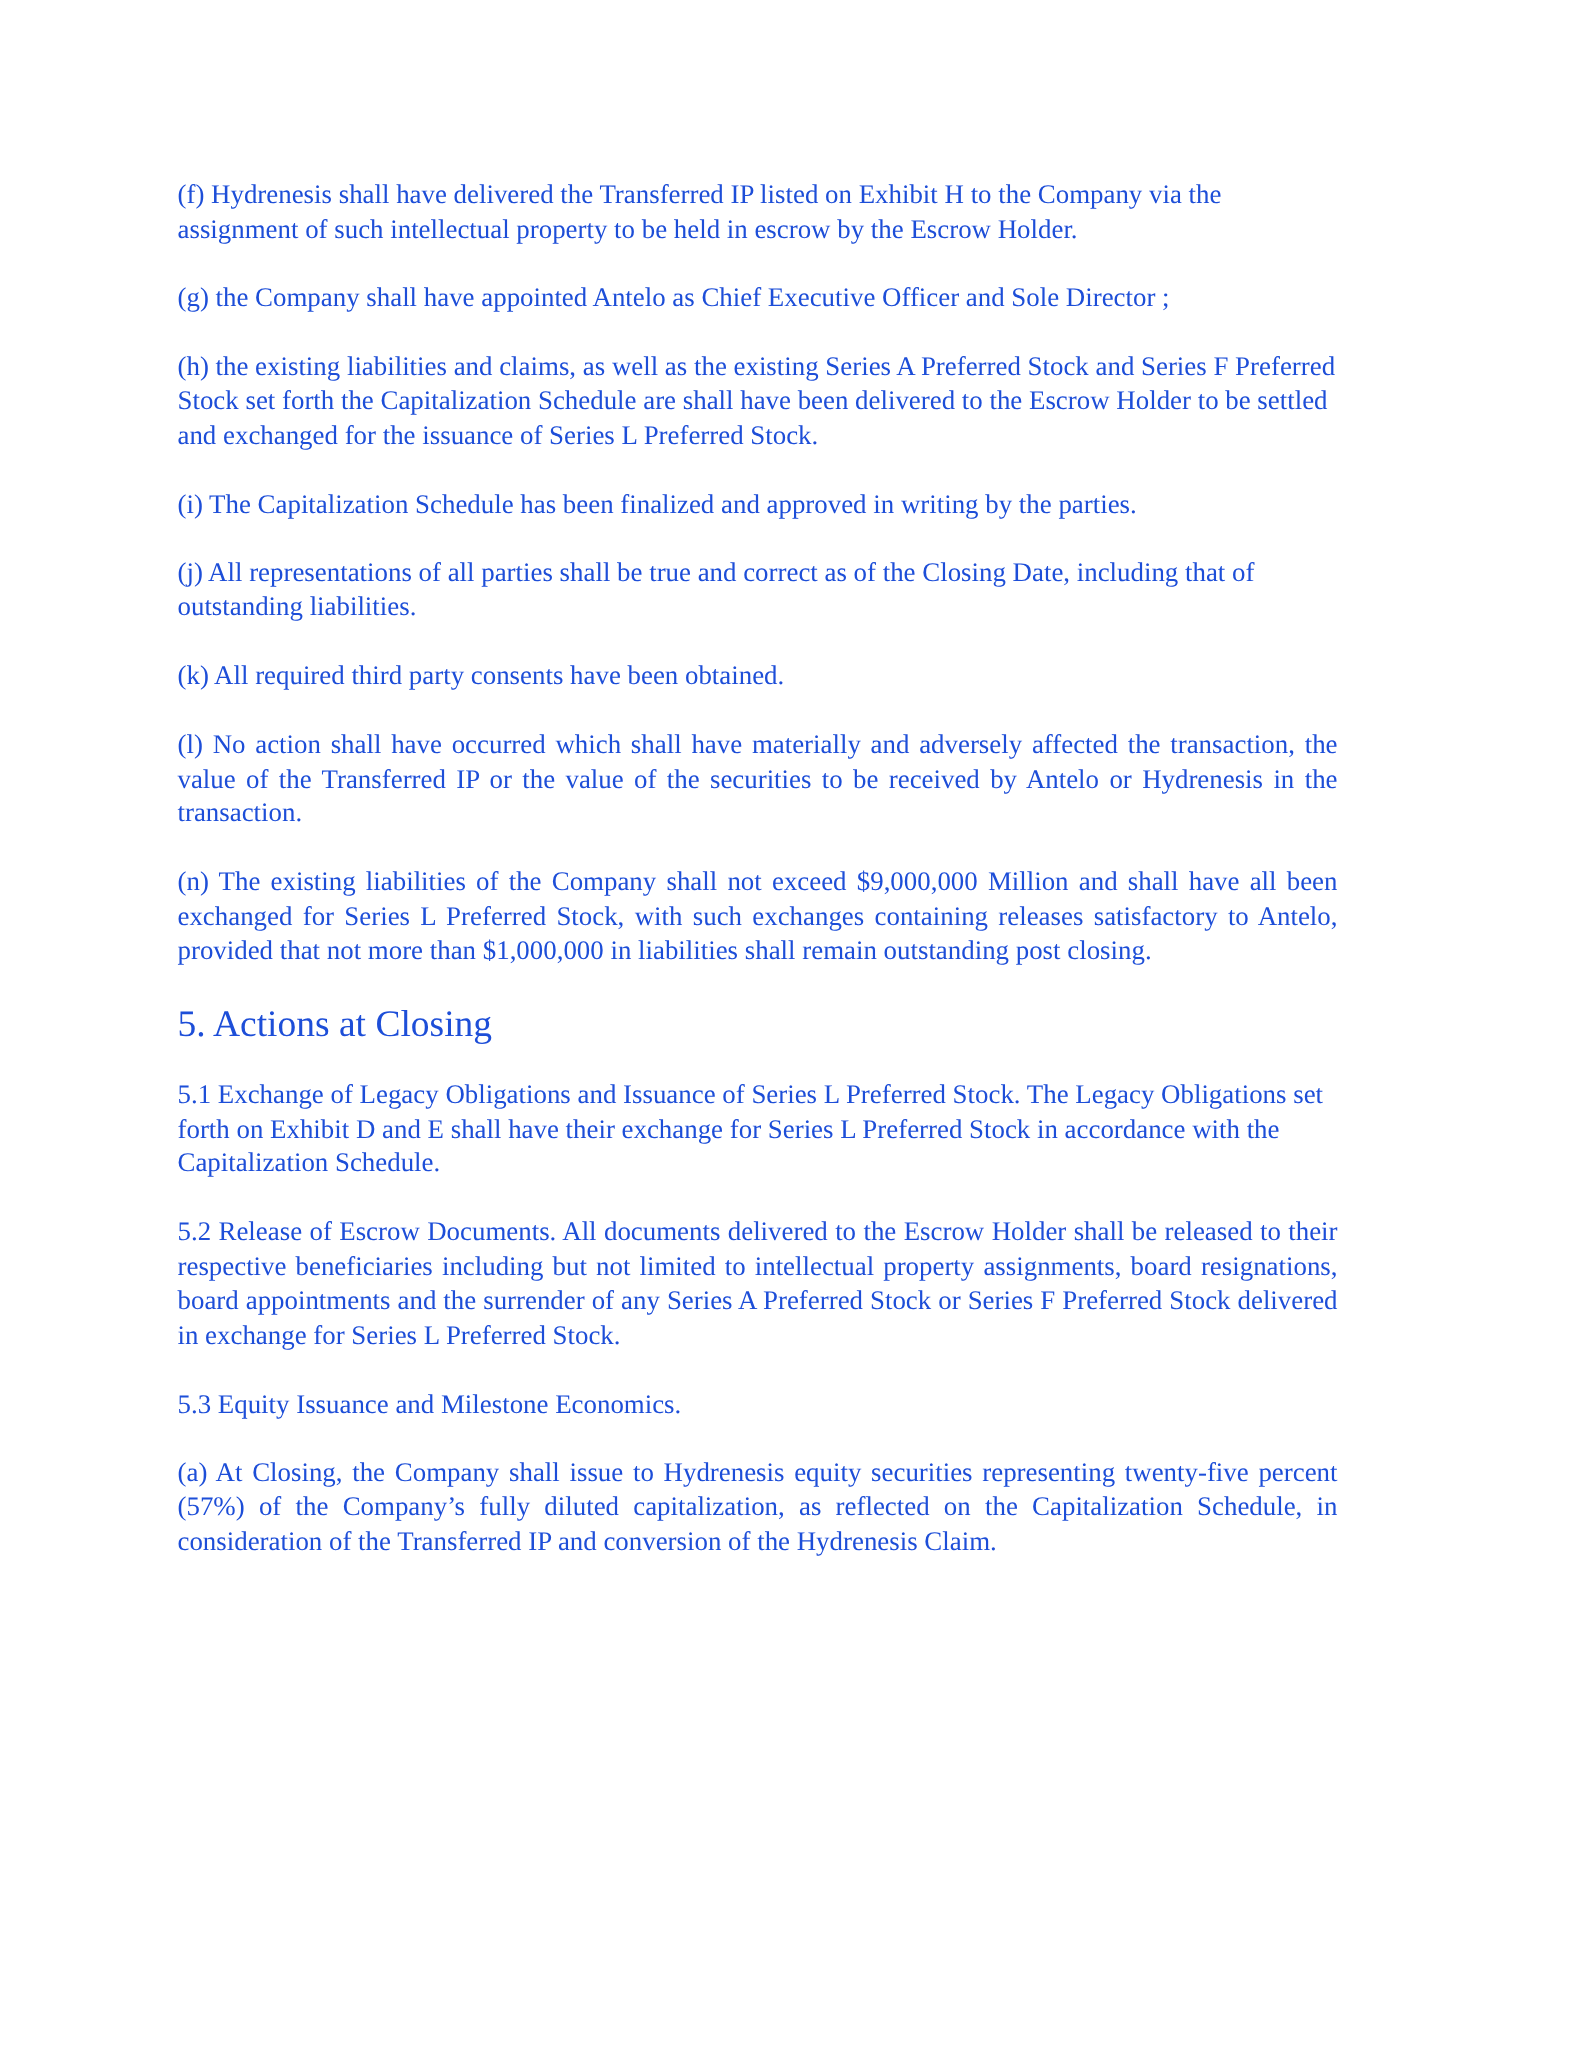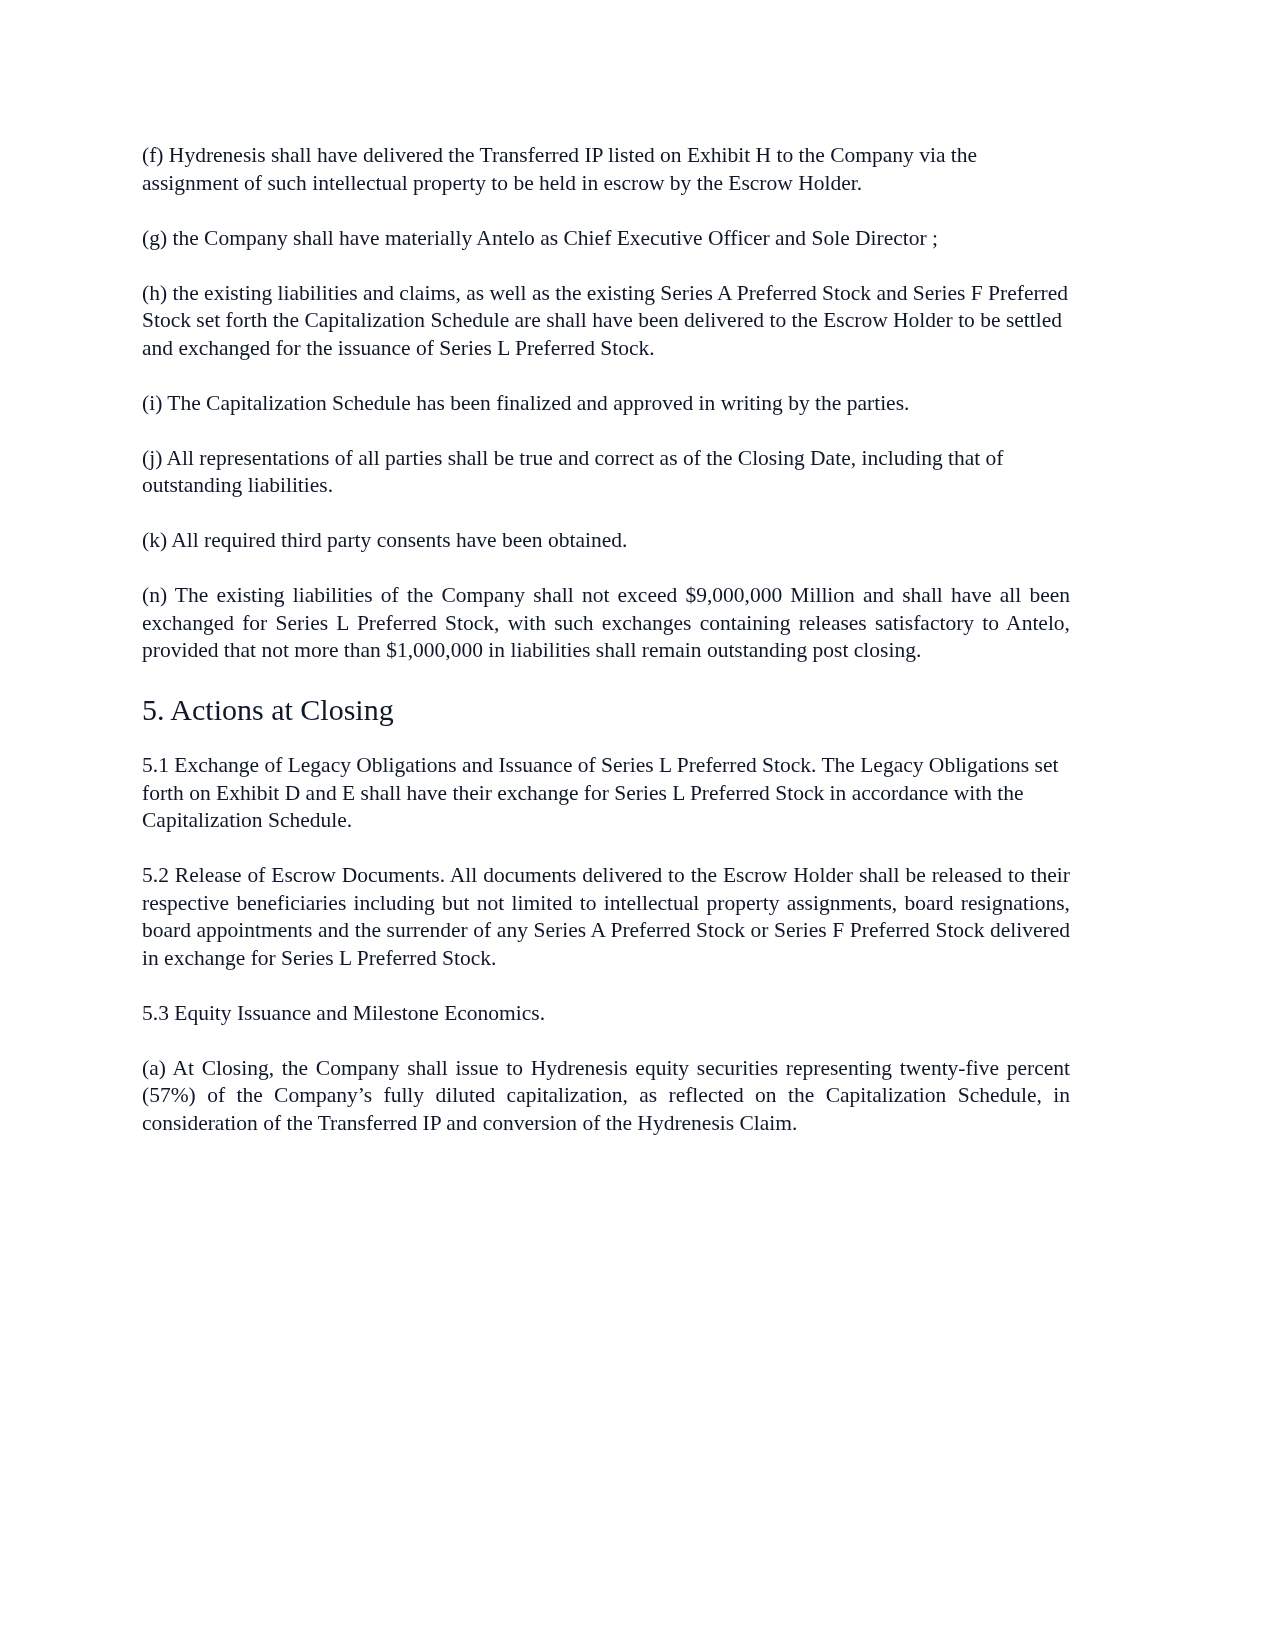--- a/index.html
+++ b/index.html
@@ -1,39 +1,40 @@
 <!DOCTYPE html>
 <html><head>
 <meta charset="utf-8">
 <style>
   html, body { margin: 0; padding: 0; background: #ffffff; }
   body { width: 1275px; height: 1650px; position: relative; overflow: hidden; }
   .page {
     position: absolute; left: 142px; top: 142px; width: 928px;
     font-family: "Liberation Serif", "DejaVu Serif", serif;
-    font-size: 21.5px; line-height: 27.5px; color: #0f172a;
+    font-size: 21.5px; line-height: 27.5px; color: #1d4ed8;
   }
   .para { margin: 0 0 27.5px 0; }
   .justify { text-align: justify; text-align-last: left; }
   .heading {
     font-size: 30px; font-weight: normal; line-height: 36px;
     margin: 16px 0 24px 0;
   }
   b { font-weight: normal; }
 </style>
 </head>
 <body>
 
 <div class="page">
   <p class="para">(f) Hydrenesis shall have delivered the Transferred IP listed on Exhibit H to the Company via the assignment of such intellectual property to be held in escrow by the Escrow Holder.</p>
-  <p class="para">(g) the Company shall have materially Antelo as Chief Executive Officer and Sole Director ;</p>
+  <p class="para">(g) the Company shall have appointed Antelo as Chief Executive Officer and Sole Director ;</p>
   <p class="para">(h) the existing liabilities and claims, as well as the existing Series A Preferred Stock and Series F Preferred Stock set forth the Capitalization Schedule are shall have been delivered to the Escrow Holder to be settled and exchanged for the issuance of Series L Preferred Stock.</p>
   <p class="para">(i) The Capitalization Schedule has been finalized and approved in writing by the parties.</p>
   <p class="para">(j) All representations of all parties shall be true and correct as of the Closing Date, including that of outstanding liabilities.</p>
   <p class="para">(k) All required third party consents have been obtained.</p>
+  <p class="para justify">(l) No action shall have occurred which shall have materially and adversely affected the transaction, the value of the Transferred IP or the value of the securities to be received by Antelo or Hydrenesis in the transaction.</p>
   <p class="para justify"><span>(n) The existing liabilities of the Company shall not exceed </span><b>$9,000,000 Million</b><span> and shall have all been exchanged for Series L Preferred Stock, with such exchanges containing releases satisfactory to Antelo, provided that not more than </span><b>$1,000,000</b><span> in liabilities shall remain outstanding post closing.</span></p>
 
   <h2 class="heading">5. Actions at Closing</h2>
 
   <p class="para"><span>5.1 </span><b>Exchange of Legacy Obligations and Issuance of Series L Preferred Stock</b><span>.  The Legacy Obligations set forth on Exhibit D and E shall have their exchange for Series L Preferred Stock in accordance with the Capitalization Schedule.</span></p>
 
   <p class="para justify"><span>5.2 </span><b>Release of Escrow Documents</b><span>.  All documents delivered to the Escrow Holder shall be released to their respective beneficiaries including but not limited to intellectual property assignments, board resignations, board appointments and the surrender of any Series A Preferred Stock or Series F Preferred Stock delivered in exchange for Series L Preferred Stock.</span></p>
 
   <p class="para"><span>5.3 </span><b>Equity Issuance and Milestone Economics.</b></p>
 

